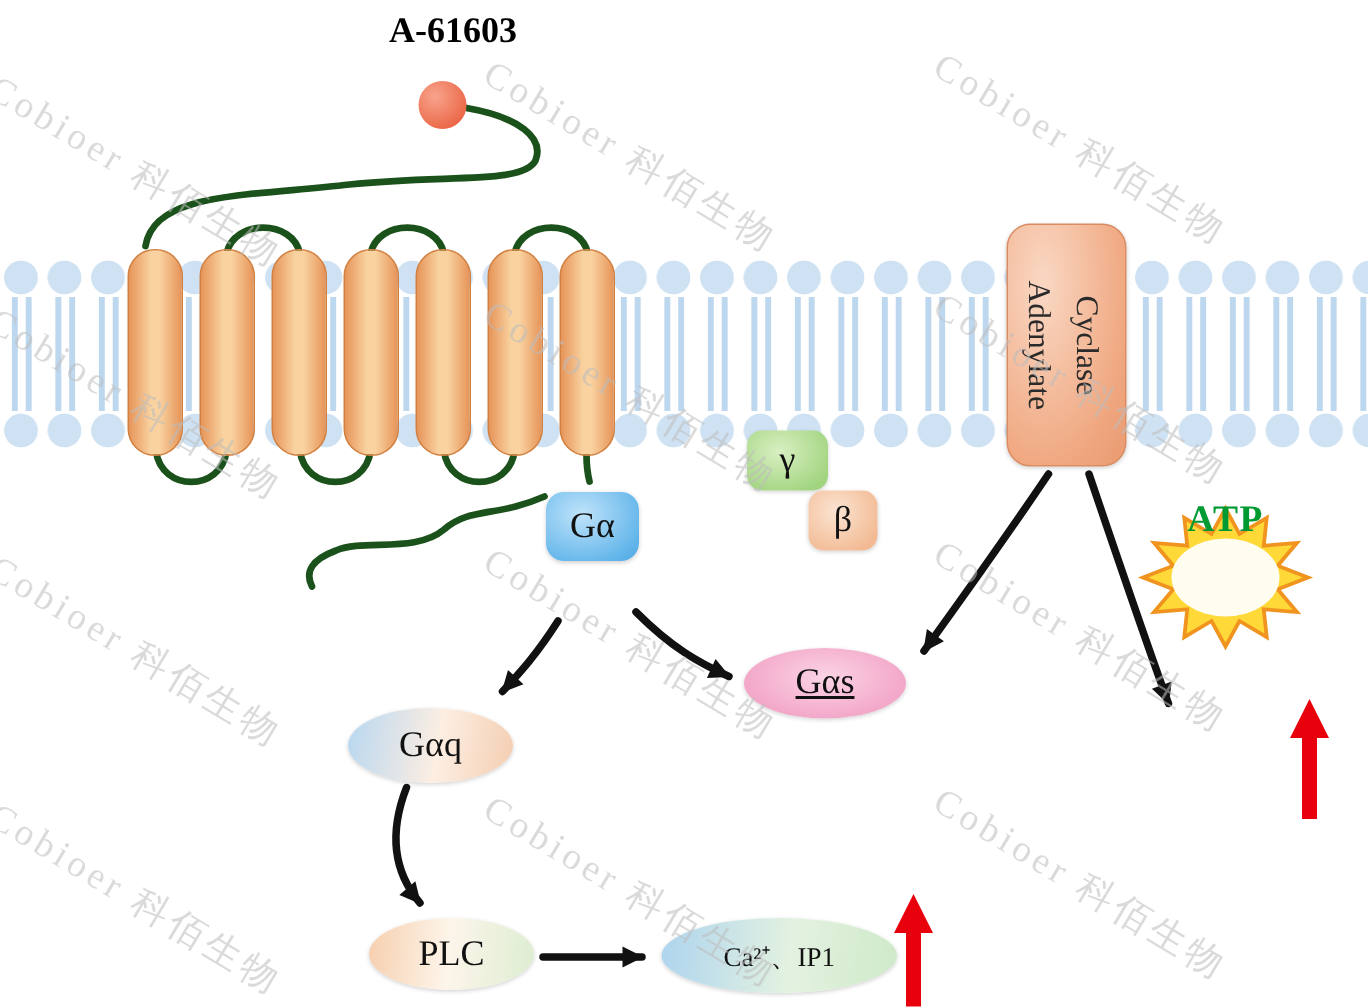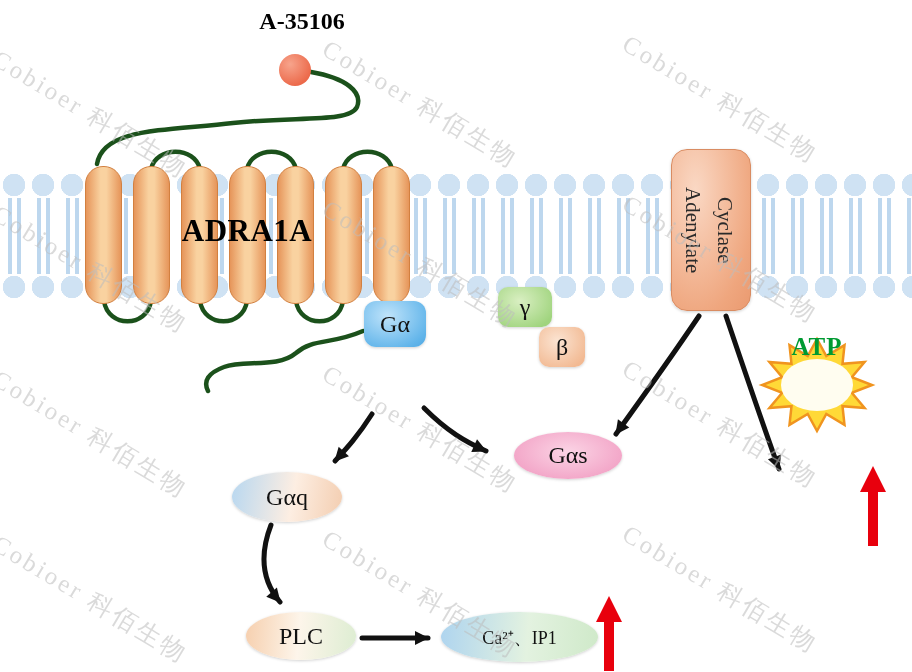--- a/index.html
+++ b/index.html
@@ -53,30 +53,30 @@
   .rrect { box-shadow:0 1px 3px rgba(0,0,0,.18); }
 
   .ac-box { position:absolute; left:671px; top:149px; width:80px; height:162px; border-radius:16px; z-index:3;
     background:radial-gradient(ellipse at 30% 25%, #fad8c4, #efa67e 75%, #ea9a70);
     border:1px solid #d98c62; box-shadow:0 1px 3px rgba(0,0,0,.18); }
   .ac-line { position:absolute; top:0; height:100%; writing-mode:vertical-lr; text-align:center;
     font-size:21px; color:#2a2a2a; width:30px; }
   .ac-line.l1 { left:8px; }
   .ac-line.l2 { left:40px; }
 
-  .g-alpha { left:364px; top:301px; width:62px; height:46px; border-radius:12px;
+  .g-alpha { left:364px; top:328px; width:62px; height:46px; border-radius:12px;
     background:radial-gradient(ellipse at 38% 32%, #bfe3fa, #62b5ea 78%, #50a8e2); }
   .gtp { left:341px; top:369px; width:86px; height:42px;
     background:radial-gradient(ellipse at 45% 38%, #f1dff5, #d49ae0 75%, #ca8bd8); }
   .gamma { left:498px; top:287px; width:54px; height:40px; border-radius:10px;
     background:radial-gradient(ellipse at 40% 35%, #d9efc2, #a0d47e 82%); }
   .beta { left:539px; top:327px; width:46px; height:40px; border-radius:10px;
     background:radial-gradient(ellipse at 40% 35%, #fbe4d2, #f2b992 82%); }
-  .gas { left:514px; top:432px; width:108px; height:47px;
-    background:radial-gradient(ellipse at 50% 42%, #fbd4e5, #f2a3c6 78%, #eb9abd); }
+  .gas { left:496px; top:432px; width:108px; height:47px;
+    background:radial-gradient(ellipse at 50% 42%, #fbd4e5, #f2a3c6 78%, #eb9abd);text-decoration:underline; }
   .gaq { left:232px; top:472px; width:110px; height:50px;
     background:linear-gradient(100deg, #b7d7f0, #fdeee2 55%, #f3cdb0); }
   .plc { left:246px; top:612px; width:110px; height:48px;
     background:linear-gradient(95deg, #f6cfae, #fdf5ea 48%, #ddedd2); }
   .ca  { left:441px; top:612px; width:157px; height:50px; font-size:18px;
     background:linear-gradient(95deg, #aed4ef, #e3f2e0 55%, #cfe9c9); }
   .camp { left:728px; top:481px; width:131px; height:56px; font-size:26px;
     background:radial-gradient(ellipse at 42% 40%, #f3f6b8, #dde95e 82%, #d6e34e); }
 
   
@@ -128,23 +128,22 @@
   </svg>
 
   <div class="helix" style="left:85px"></div>
   <div class="helix" style="left:133px"></div>
   <div class="helix" style="left:181px"></div>
   <div class="helix" style="left:229px"></div>
   <div class="helix" style="left:277px"></div>
   <div class="helix" style="left:325px"></div>
   <div class="helix" style="left:373px"></div>
 
-  <div class="ligand-label">A-35106</div>
+  <div class="ligand-label">A-61603</div>
   <div class="ligand-circle"></div>
-  <div class="receptor-label">ADRA1A</div>
 
   <div class="ac-box">
     <div class="ac-line l1">Adenylate</div>
     <div class="ac-line l2">Cyclase</div>
   </div>
 
   <div class="node rrect g-alpha">Gα</div>
   <div class="node rrect gamma">γ</div>
   <div class="node rrect beta">β</div>
   <div class="node ellipse gas">Gαs</div>

